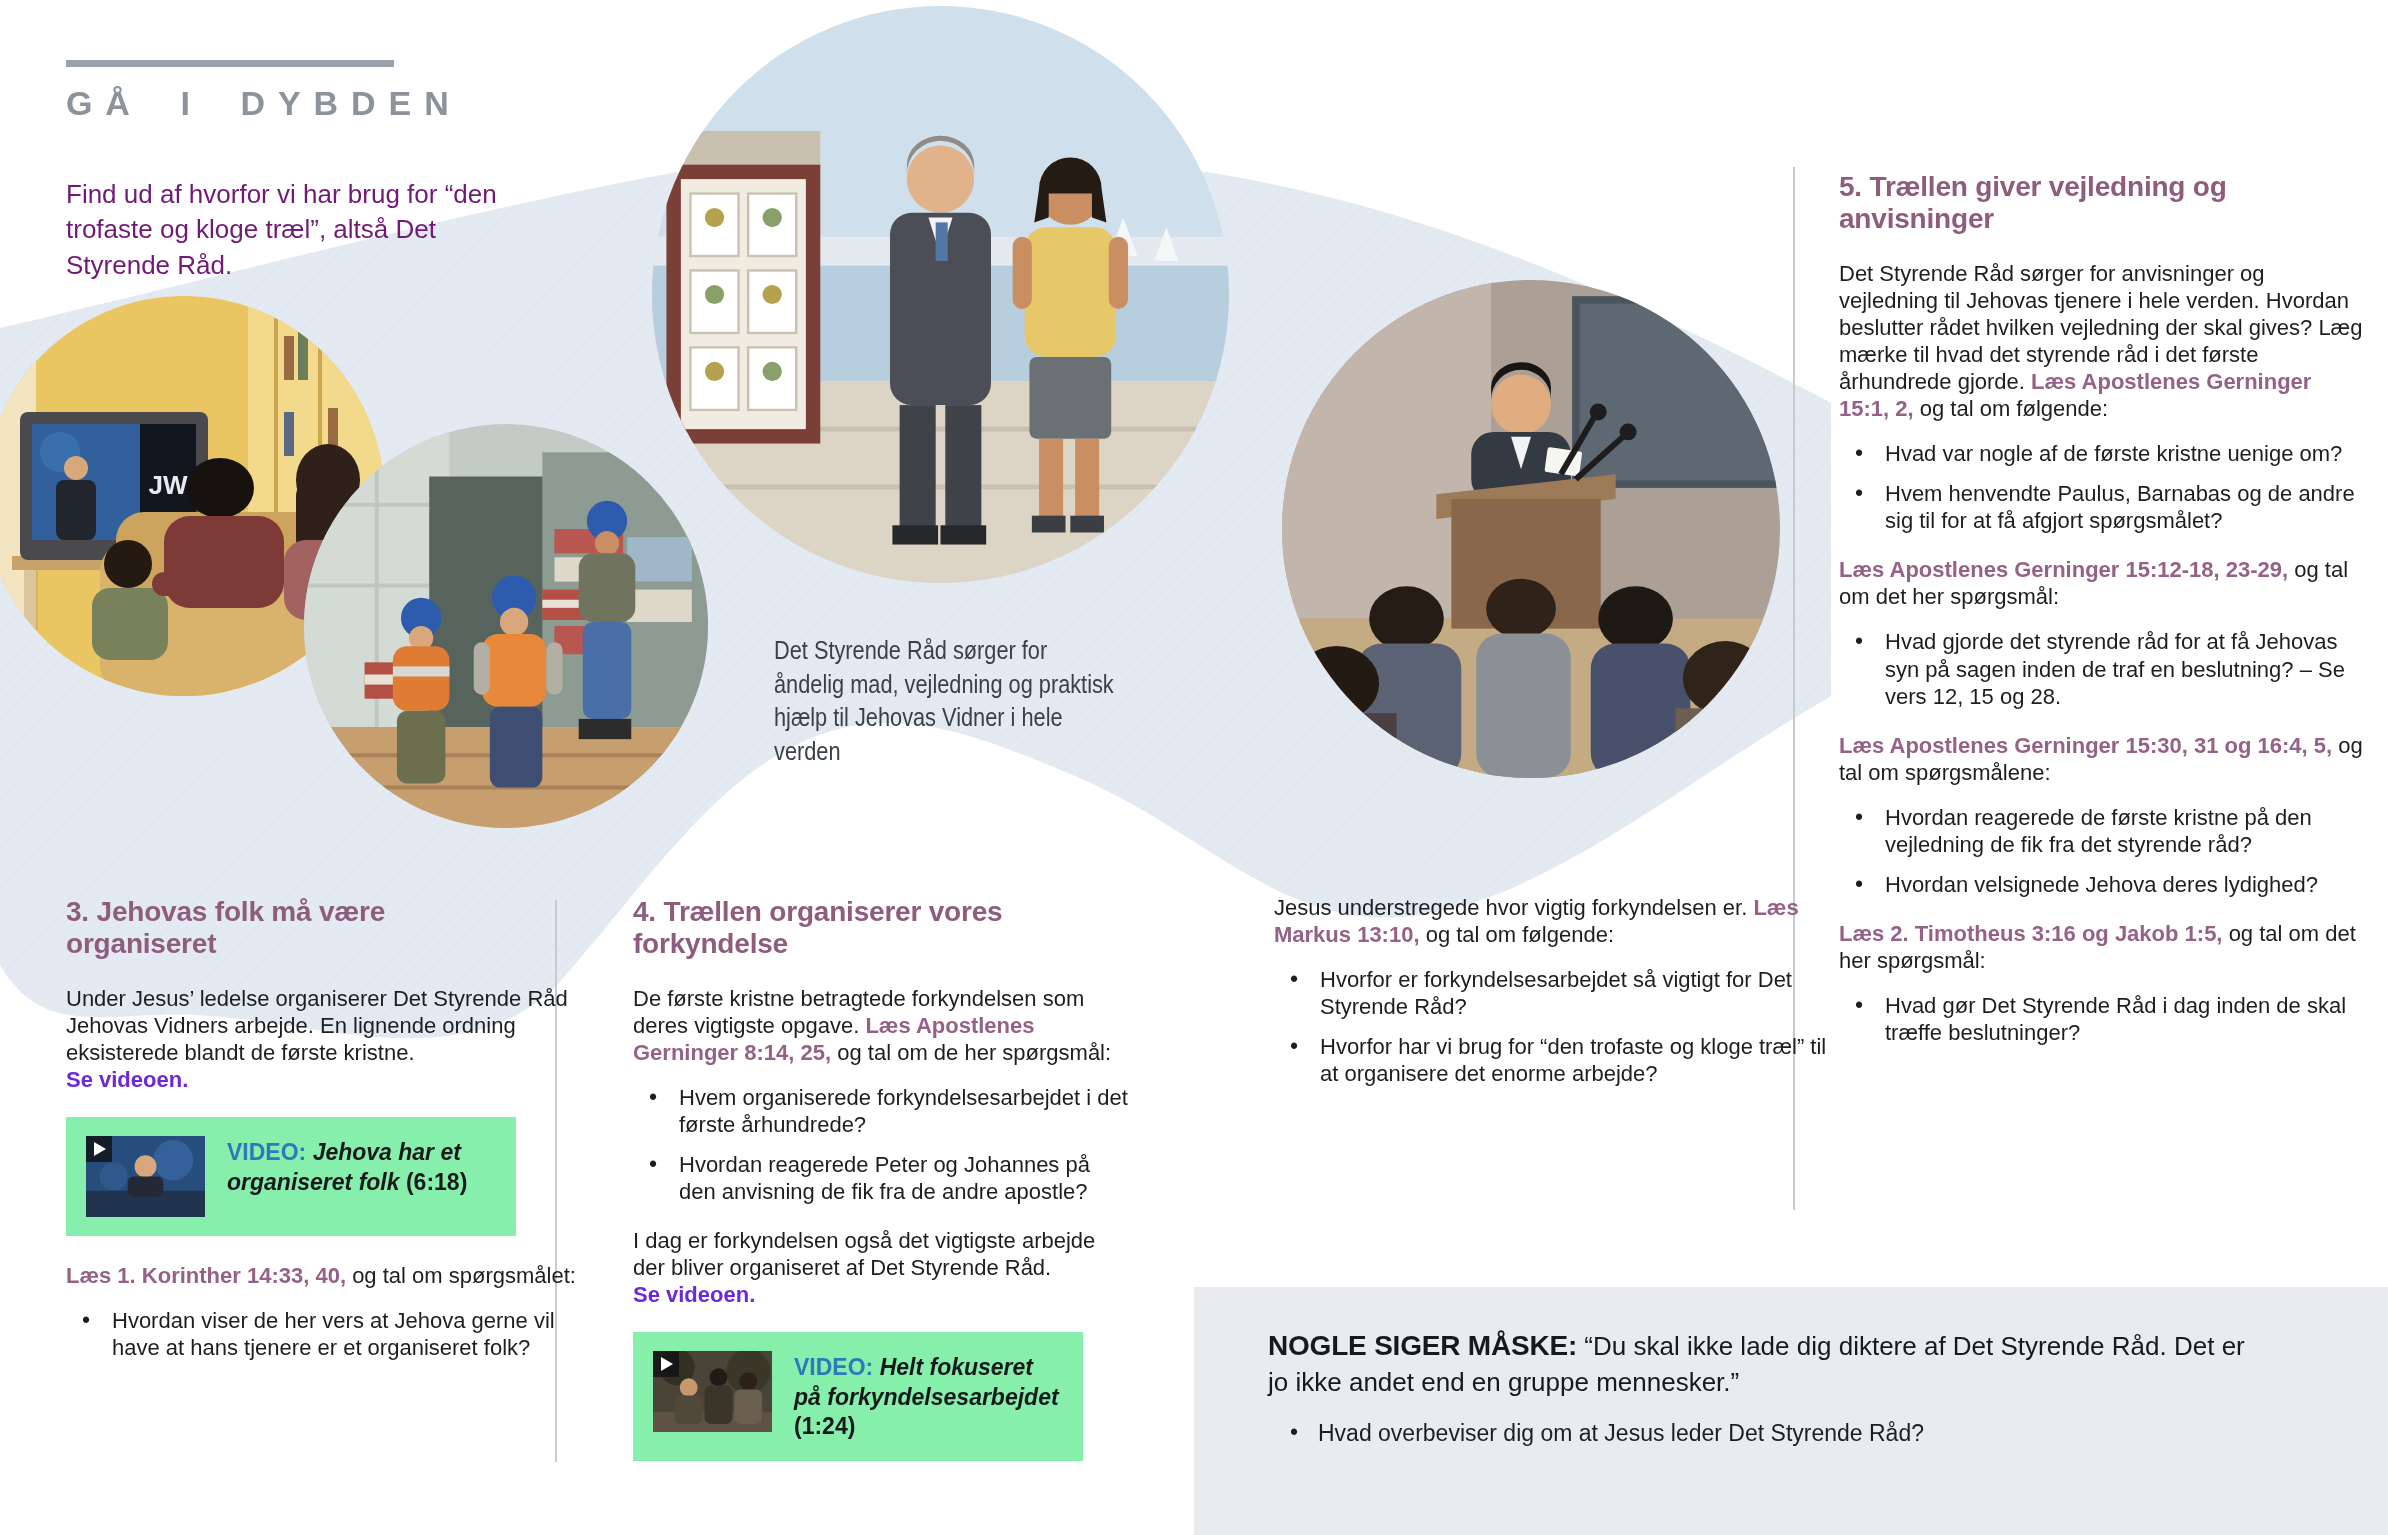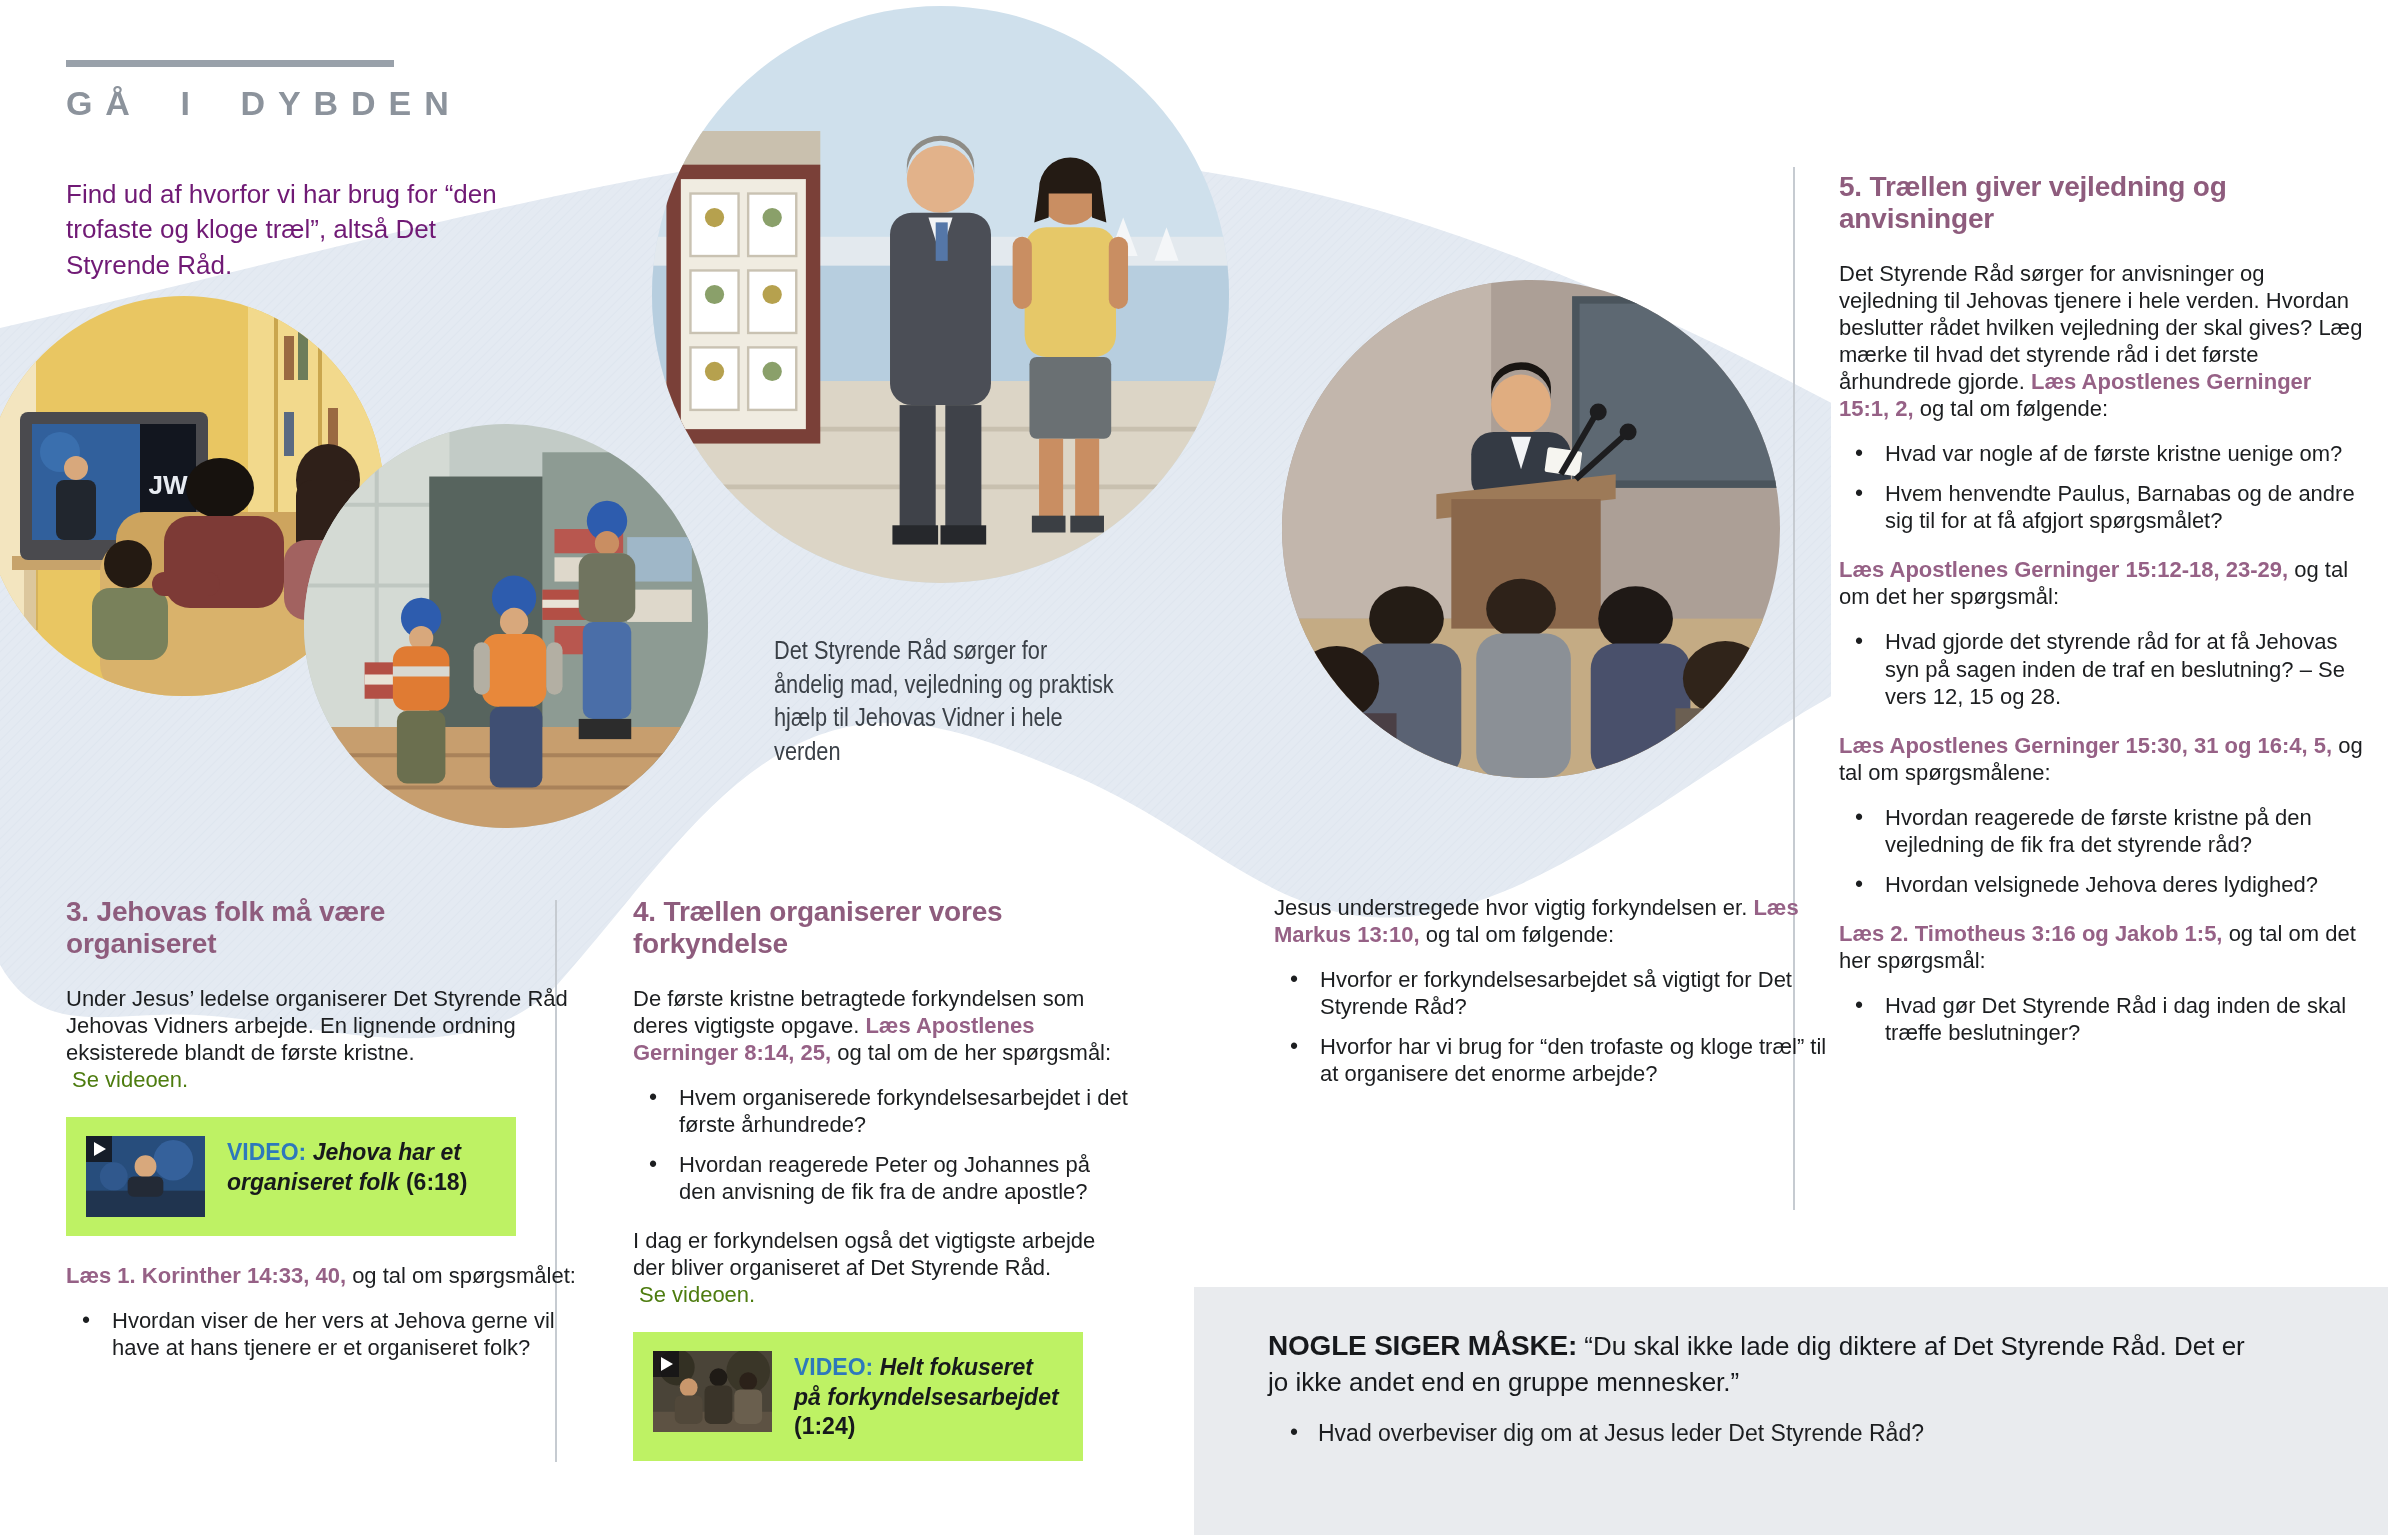--- a/index.html
+++ b/index.html
@@ -28,26 +28,26 @@
   .colC{left:1274px;top:894px;width:562px;}
   .colD{left:1839px;top:171px;width:527px;}
   .vdiv{position:absolute;width:2px;background:#c6cbd1;z-index:4;}
   .div1{left:555px;top:900px;height:562px;}
   .div2{left:1793px;top:167px;height:1043px;}
   h3{margin:0 0 24px 0;font-size:28px;line-height:1.16;color:#8e5c7d;font-weight:bold;letter-spacing:-0.2px;}
   .hA{max-width:368px;} .hB{max-width:448px;} .hD{max-width:519px;}
   .col p{margin:0 0 18px 0;}
   .refp{margin:26px 0 18px 0;}
   .ref{color:#966186;font-weight:bold;text-decoration:none;cursor:pointer;}
-  .see-link{display:block;color:#4d7c0f;font-weight:normal;cursor:pointer;margin-left:6px;}
+  .see-link{display:block;color:#6d28d9;font-weight:bold;cursor:pointer;}
   .col ul{margin:4px 0 22px 0;padding:0;list-style:none;}
   .col li{position:relative;padding-left:46px;margin-bottom:13px;}
   .col li::before{content:"•";position:absolute;left:16px;top:-1px;font-size:1.05em;}
   
-  .videobox{background:#bef264;width:450px;box-sizing:border-box;padding:19px 20px;display:flex;gap:22px;
+  .videobox{background:#86efac;width:450px;box-sizing:border-box;padding:19px 20px;display:flex;gap:22px;
             align-items:flex-start;margin:24px 0 26px 0;cursor:pointer;}
   .thumb{position:relative;width:119px;height:81px;flex:0 0 auto;}
   .thumb svg{display:block;width:100%;height:100%;}
   .play{position:absolute;left:0;top:0;width:26px;height:26px;background:rgba(18,18,20,.8);}
   .play::after{content:"";position:absolute;left:8px;top:6px;border-left:12px solid #fff;
                border-top:7px solid transparent;border-bottom:7px solid transparent;}
   .vtext{margin:2px 0 0 0 !important;font-size:23px;line-height:1.28;}
   .vlabel{color:#2e78bc;font-weight:bold;}
   .vtitle{font-weight:bold;font-style:italic;color:#17191c;}
   .vdur{font-weight:bold;color:#17191c;}

